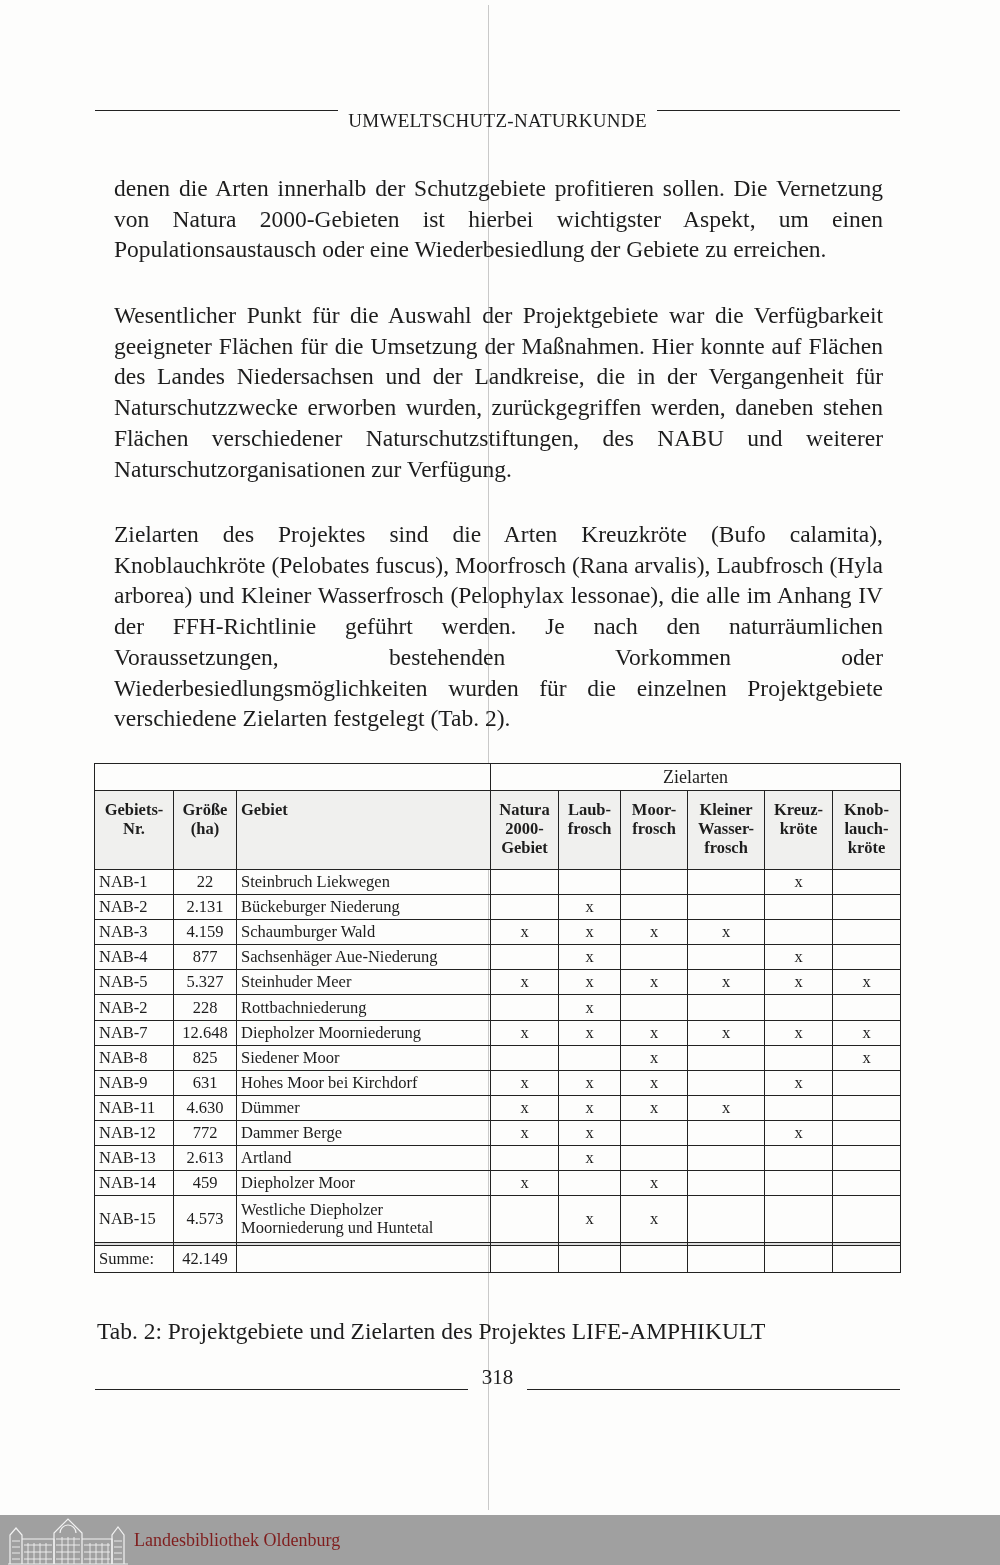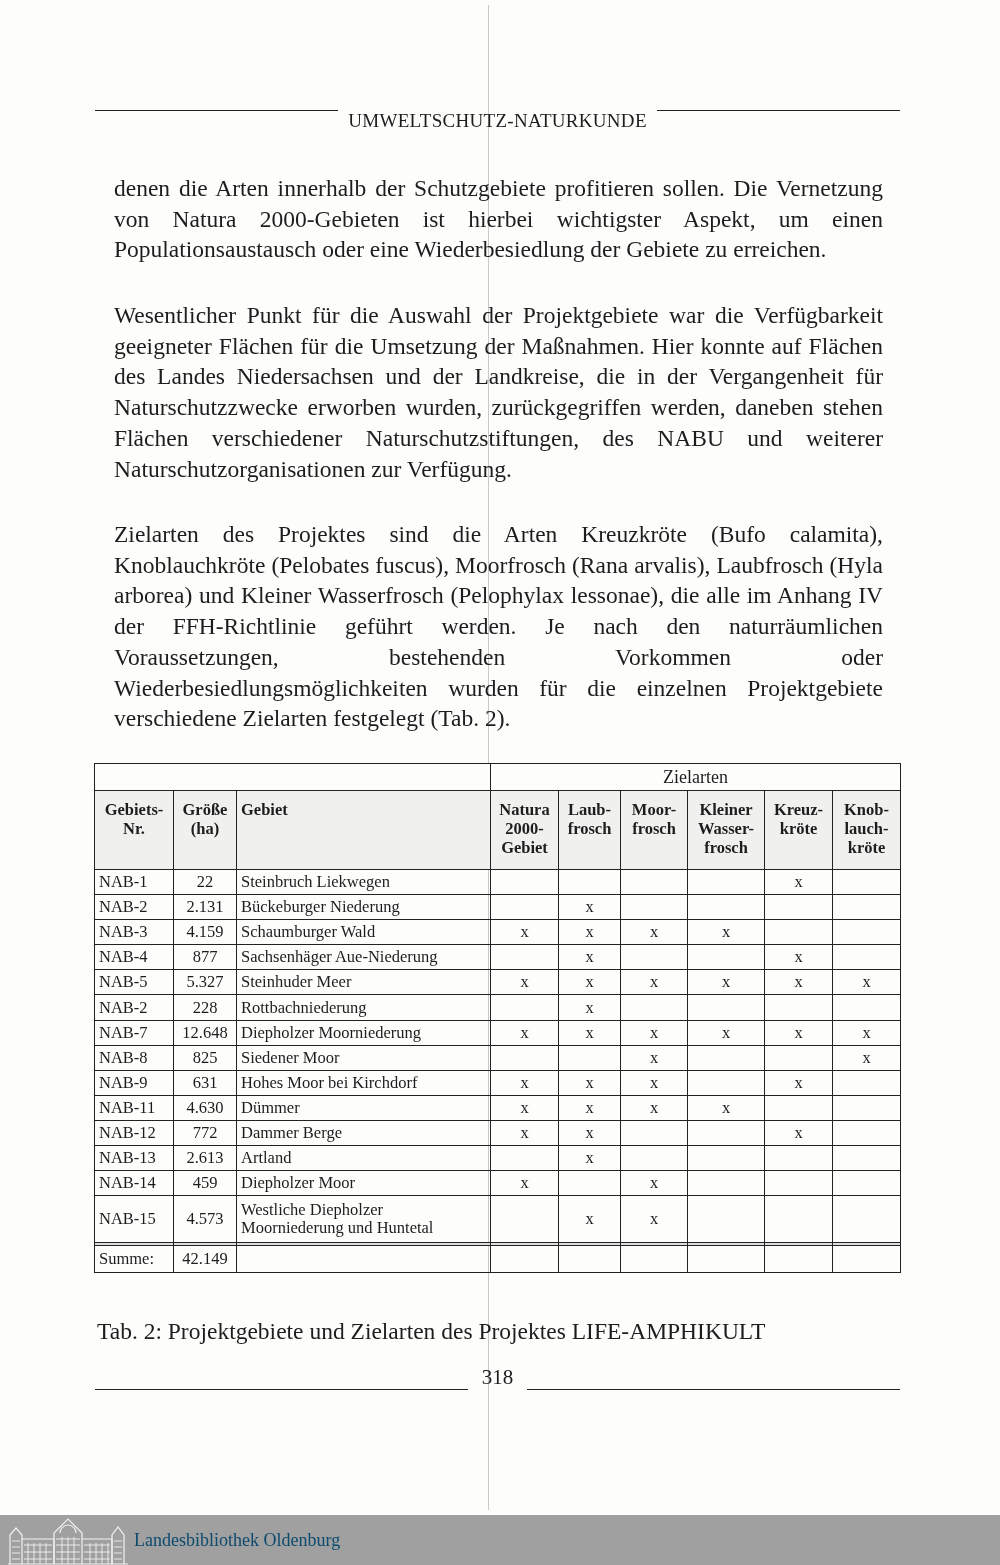--- a/index.html
+++ b/index.html
@@ -59,21 +59,21 @@
     display: flex; align-items: flex-end;
   }
   .folio .label { font-size: 21px; padding: 0 14px; }
 
   .banner {
     position: absolute; left: 0; top: 1515px; width: 1000px; height: 50px;
     background: #a0a0a0; display: flex; align-items: center;
   }
   .banner .logo { width: 124px; height: 50px; margin-left: 6px; }
   .banner .name {
-    color: #0c4a6e; font-size: 18px; margin-left: 4px;
+    color: #7f1d1d; font-size: 18px; margin-left: 4px;
   }
 </style>
 </head>
 <body>
 
 <div class="fold"></div>
 
 <div class="running-head">
   <div class="rule"></div>
   <span class="label">UMWELTSCHUTZ-NATURKUNDE</span>

